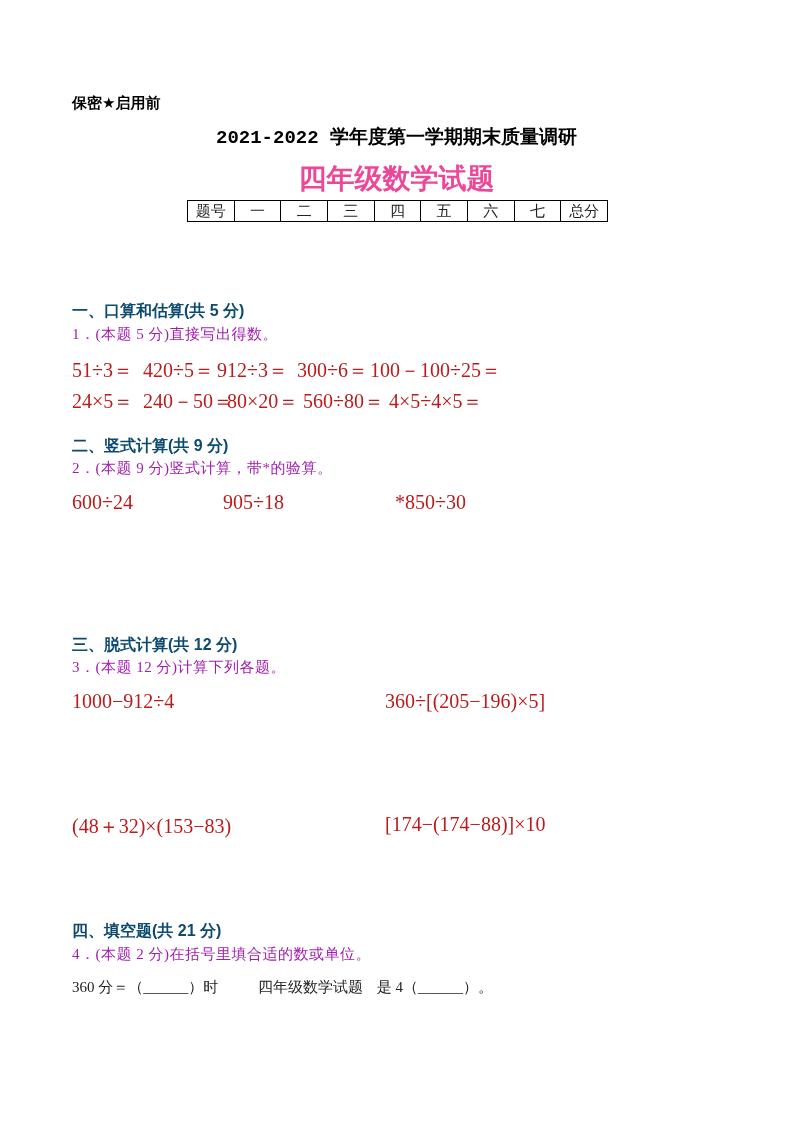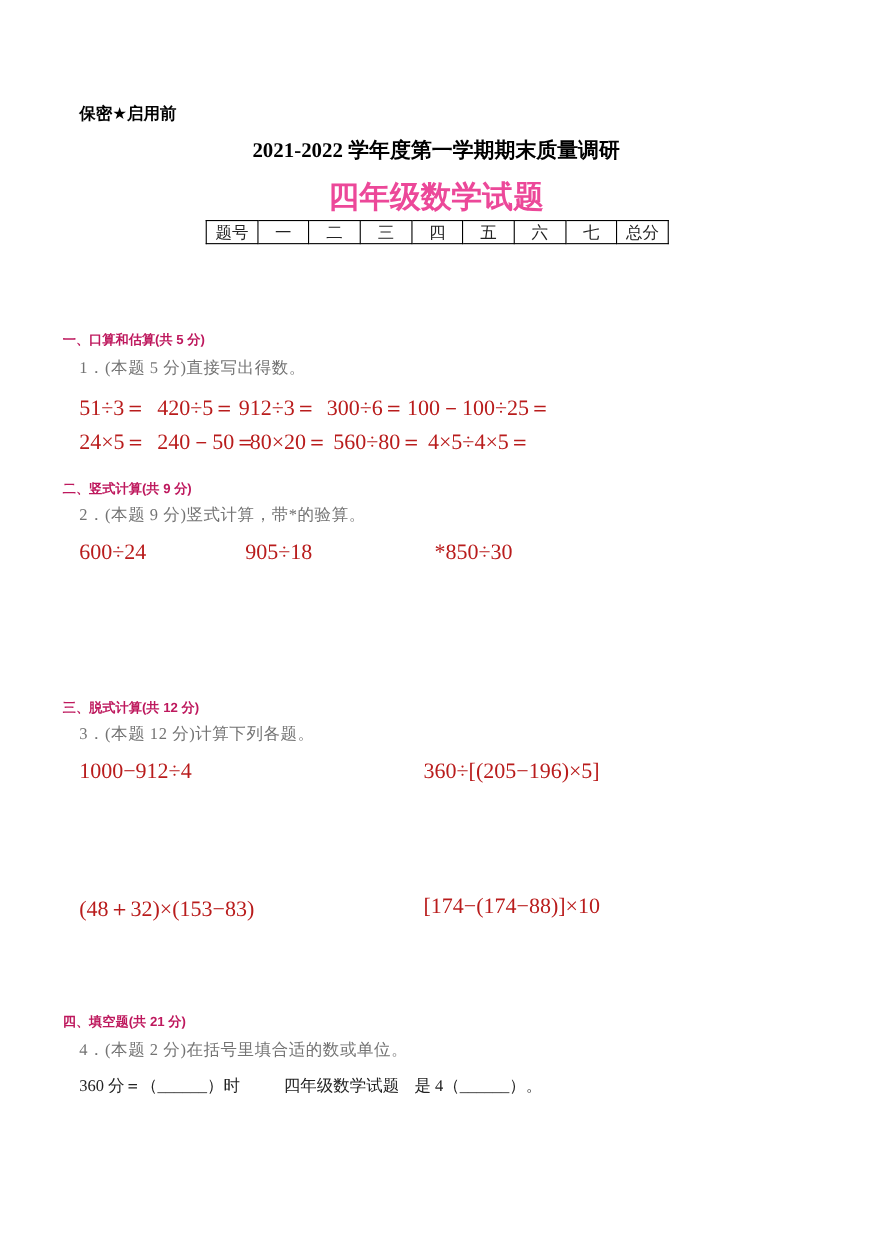--- a/index.html
+++ b/index.html
@@ -13,46 +13,46 @@
     overflow:hidden;
   }
   .abs{position:absolute;}
   .classification{
     left:72px;top:94px;
     font-family:"Liberation Sans","DejaVu Sans",sans-serif;
     font-weight:700;font-size:15px;color:#000;
   }
   .subtitle{
     left:0;top:124px;width:100%;text-align:center;
-    font-family:Liberation Serif, serif;
+    font-family:Liberation Mono, monospace;
     font-weight:700;font-size:19px;color:#000;
   }
   .title{
     left:0;top:160px;width:100%;text-align:center;
     font-family:"Liberation Sans","DejaVu Sans",sans-serif;
     font-weight:700;font-size:28px;color:#ec4899;
   }
   table.score-table{
     position:absolute;left:187px;top:200px;
     width:421px;border-collapse:collapse;table-layout:fixed;
     font-size:15px;color:#222;
   }
   table.score-table td{
     border:1px solid #000;text-align:center;vertical-align:middle;
     padding:0;overflow:hidden;
   }
   table.score-table tr.hdr td{height:20px;text-align:center;}
   table.score-table tr.score td{height:36px;}
   .heading{
-    left:57px;
+    left:72px;
     font-family:"Liberation Sans","DejaVu Sans",sans-serif;
-    font-weight:700;font-size:12px;color:#be185d;
+    font-weight:700;font-size:16px;color:#0c4a6e;
   }
   .body-line{
-    left:72px;font-size:15px;color:#737373;letter-spacing:0.5px;
+    left:72px;font-size:15px;color:#a21caf;letter-spacing:0.5px;
   }
   .eqrow{
     left:72px;right:40px;display:flex;
     font-size:20px;color:#b91c1c;
   }
   .eqrow span{flex:0 0 auto;white-space:nowrap;}
   .w71{width:71px}.w74{width:74px}.w80{width:80px}.w73{width:73px}
   .w84{width:84px}.w76{width:76px}.w86{width:86px}
   .w151{width:151px}.w172{width:172px}.w313{width:313px}
   .fill-line{

